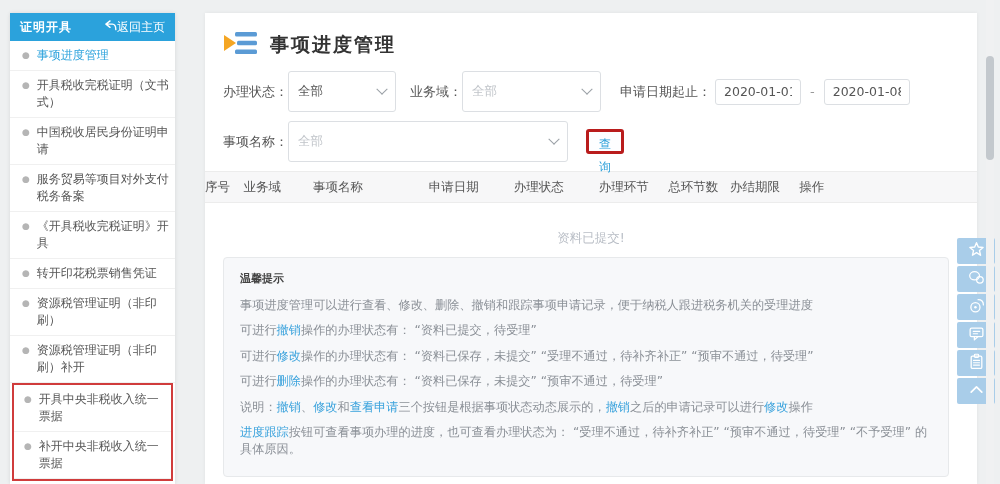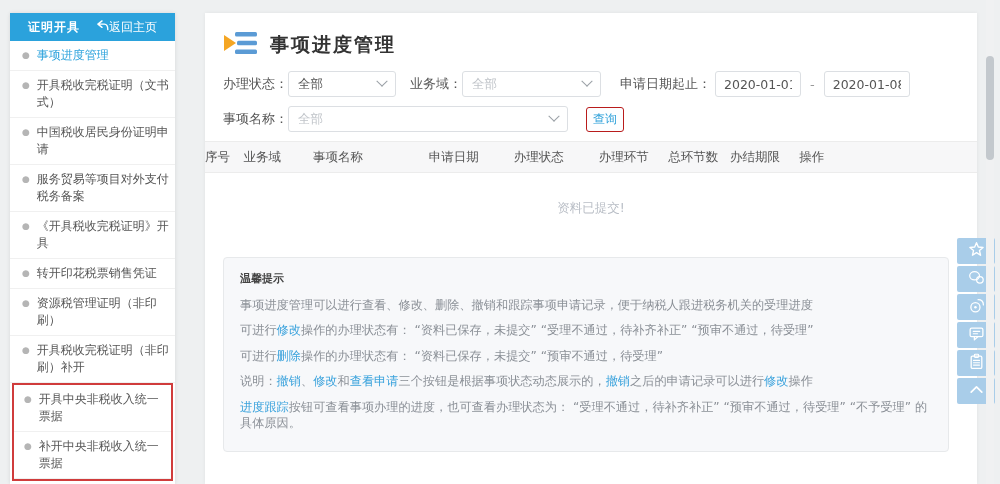--- a/index.html
+++ b/index.html
@@ -10,21 +10,21 @@
     -webkit-font-smoothing:antialiased;
   }
   
   .sidebar{
     position:absolute;left:10px;top:13px;width:165px;bottom:0;
     background:#fff;box-shadow:0 0 4px rgba(0,0,0,.10);
   }
   .sidebar-header{
     height:28px;background:#2ba2dc;color:#fff;
     display:flex;align-items:center;justify-content:space-between;
-    padding:0 18px;font-size:12px;
+    padding:0 10px;font-size:12px;
   }
   .sidebar-title{font-weight:bold;letter-spacing:1px;}
   .back-link{display:flex;align-items:center;cursor:pointer;}
   .menu{}
   .menu-item{
     display:flex;align-items:flex-start;
     padding:6px 6px 6px 12px;border-bottom:1px solid #f0f0f0;
     font-size:12px;line-height:17px;color:#555;cursor:pointer;
   }
   .menu-item .bullet{color:#b5b5b5;font-size:9px;line-height:17px;margin-right:7px;flex:0 0 auto;}
@@ -36,40 +36,40 @@
     position:absolute;left:205px;top:13px;width:772px;bottom:0;
     background:#fff;box-shadow:0 0 4px rgba(0,0,0,.06);
   }
   .title-row{display:flex;align-items:center;gap:13px;padding:17px 0 11px 18px;}
   .title-icon{flex:0 0 auto;}
   .page-title{font-size:19px;color:#333;font-weight:600;letter-spacing:2px;}
   .filters{padding:0 18px;font-size:13px;color:#555;}
   .filter-row{display:flex;align-items:center;margin-bottom:9px;}
   .f-label{white-space:nowrap;}
   .sel{
-    border:1px solid #dcdfe3;border-radius:3px;height:26px;background:#fff;
+    border:1px solid #dcdfe3;border-radius:3px;height:41px;background:#fff;
     display:flex;align-items:center;justify-content:space-between;
     padding:1px 9px;box-sizing:border-box;cursor:pointer;gap:35px;
   }
   .sel .val{font-size:12.5px;color:#555;}
   .sel.disabled .val{color:#c0c4c9;}
   .chev{
     width:7px;height:7px;border-right:1.4px solid #9aa0a6;border-bottom:1.4px solid #9aa0a6;
     transform:rotate(45deg) translate(-2px,-2px);margin-left:8px;flex:0 0 auto;
   }
   .date-input{
     width:86px;height:26px;border:1px solid #dcdfe3;border-radius:3px;
     font-size:12.5px;color:#555;padding:0 8px;box-sizing:border-box;
     font-family:inherit;background:#fff;
   }
   .date-sep{margin:0 9px;color:#999;}
   .search-btn{
     margin-left:18px;width:38px;height:25px;background:#fdfeff;
-    border:1px solid #b91c1c;border-radius:3px;color:#2b9fd9;
-    font-size:12px;font-family:Liberation Mono, monospace;cursor:pointer;line-height:23px;text-align:center;
+    border:3px solid #b91c1c;border-radius:3px;color:#2b9fd9;
+    font-size:12px;font-family:Liberation Serif, serif;cursor:pointer;line-height:23px;text-align:center;
   }
   
   .table-head{
     display:flex;align-items:center;height:30px;margin-top:5px;
     background:#f7f7f8;border-top:1px solid #ececec;border-bottom:1px solid #ececec;
     font-size:12.5px;color:#555;
   }
   .table-head .th{box-sizing:border-box;}
   .empty-row{text-align:center;color:#b9bec6;font-size:12.5px;padding:27px 0 30px;}
   
@@ -130,21 +130,21 @@
       <div class="menu-item">
         <span class="bullet">●</span>
         <span>转开印花税票销售凭证</span>
       </div>
       <div class="menu-item">
         <span class="bullet">●</span>
         <span>资源税管理证明（非印刷）</span>
       </div>
       <div class="menu-item">
         <span class="bullet">●</span>
-        <span>开具税收完税证明（非印刷）补开</span>
+        <span>资源税管理证明（非印刷）补开</span>
       </div>
       <div class="red-group">
         <div class="menu-item">
           <span class="bullet">●</span>
           <span>开具中央非税收入统一票据</span>
         </div>
         <div class="menu-item">
           <span class="bullet">●</span>
           <span>补开中央非税收入统一票据</span>
         </div>
@@ -203,20 +203,21 @@
       <div class="th" style="width: 8%;">总环节数</div>
       <div class="th" style="width: 9%;">办结期限</div>
       <div class="th" style="width: 23%;">操作</div>
     </div>
   <div class="empty-row">资料已提交!</div>
 
   <div class="tips">
     <p class="tips-title">温馨提示</p>
     <div>
         <p class="tip-line"><span>事项进度管理可以进行查看、修改、删除、撤销和跟踪事项申请记录，便于纳税人跟进税务机关的受理进度</span></p>
+        <p class="tip-line"><span>可进行</span><span class="tip-link">撤销</span><span>操作的办理状态有： “资料已提交，待受理”</span></p>
         <p class="tip-line"><span>可进行</span><span class="tip-link">修改</span><span>操作的办理状态有： “资料已保存，未提交”  “受理不通过，待补齐补正”  “预审不通过，待受理”</span></p>
         <p class="tip-line"><span>可进行</span><span class="tip-link">删除</span><span>操作的办理状态有： “资料已保存，未提交”  “预审不通过，待受理”</span></p>
         <p class="tip-line"><span>说明：</span><span class="tip-link">撤销</span><span>、</span><span class="tip-link">修改</span><span>和</span><span class="tip-link">查看申请</span><span>三个按钮是根据事项状态动态展示的，</span><span class="tip-link">撤销</span><span>之后的申请记录可以进行</span><span class="tip-link">修改</span><span>操作</span></p>
         <p class="tip-line"><span class="tip-link">进度跟踪</span><span>按钮可查看事项办理的进度，也可查看办理状态为： “受理不通过，待补齐补正” “预审不通过，待受理” “不予受理” 的具体原因。</span></p>
       </div>
   </div>
 </div>
 
 <div class="float-icons">
     <div class="float-tile">

